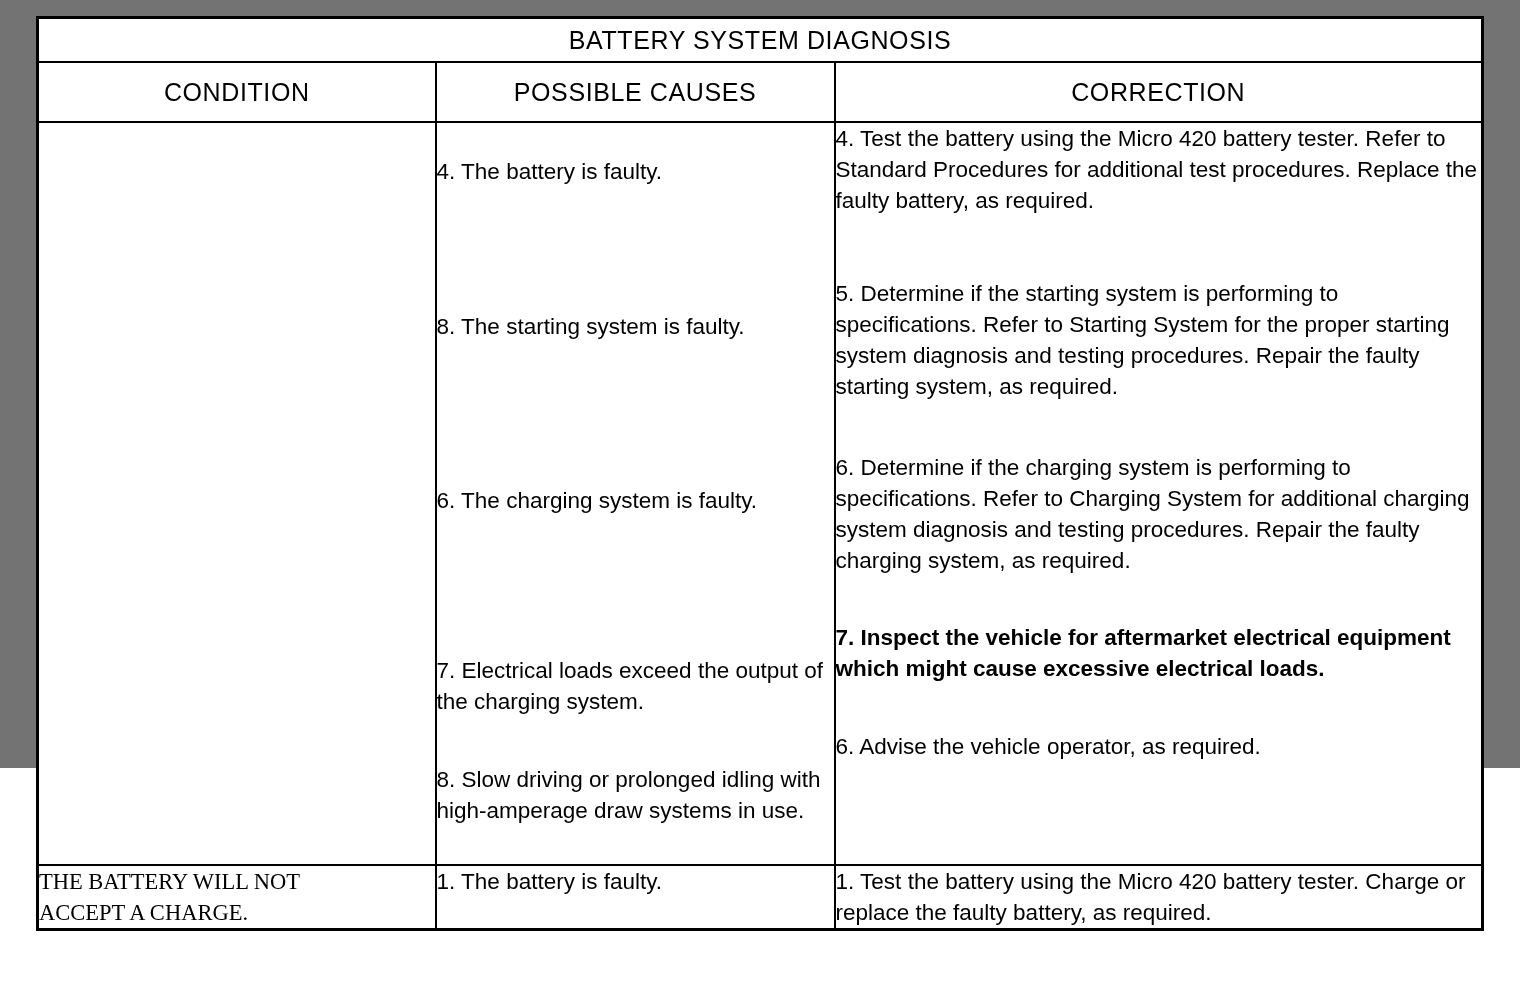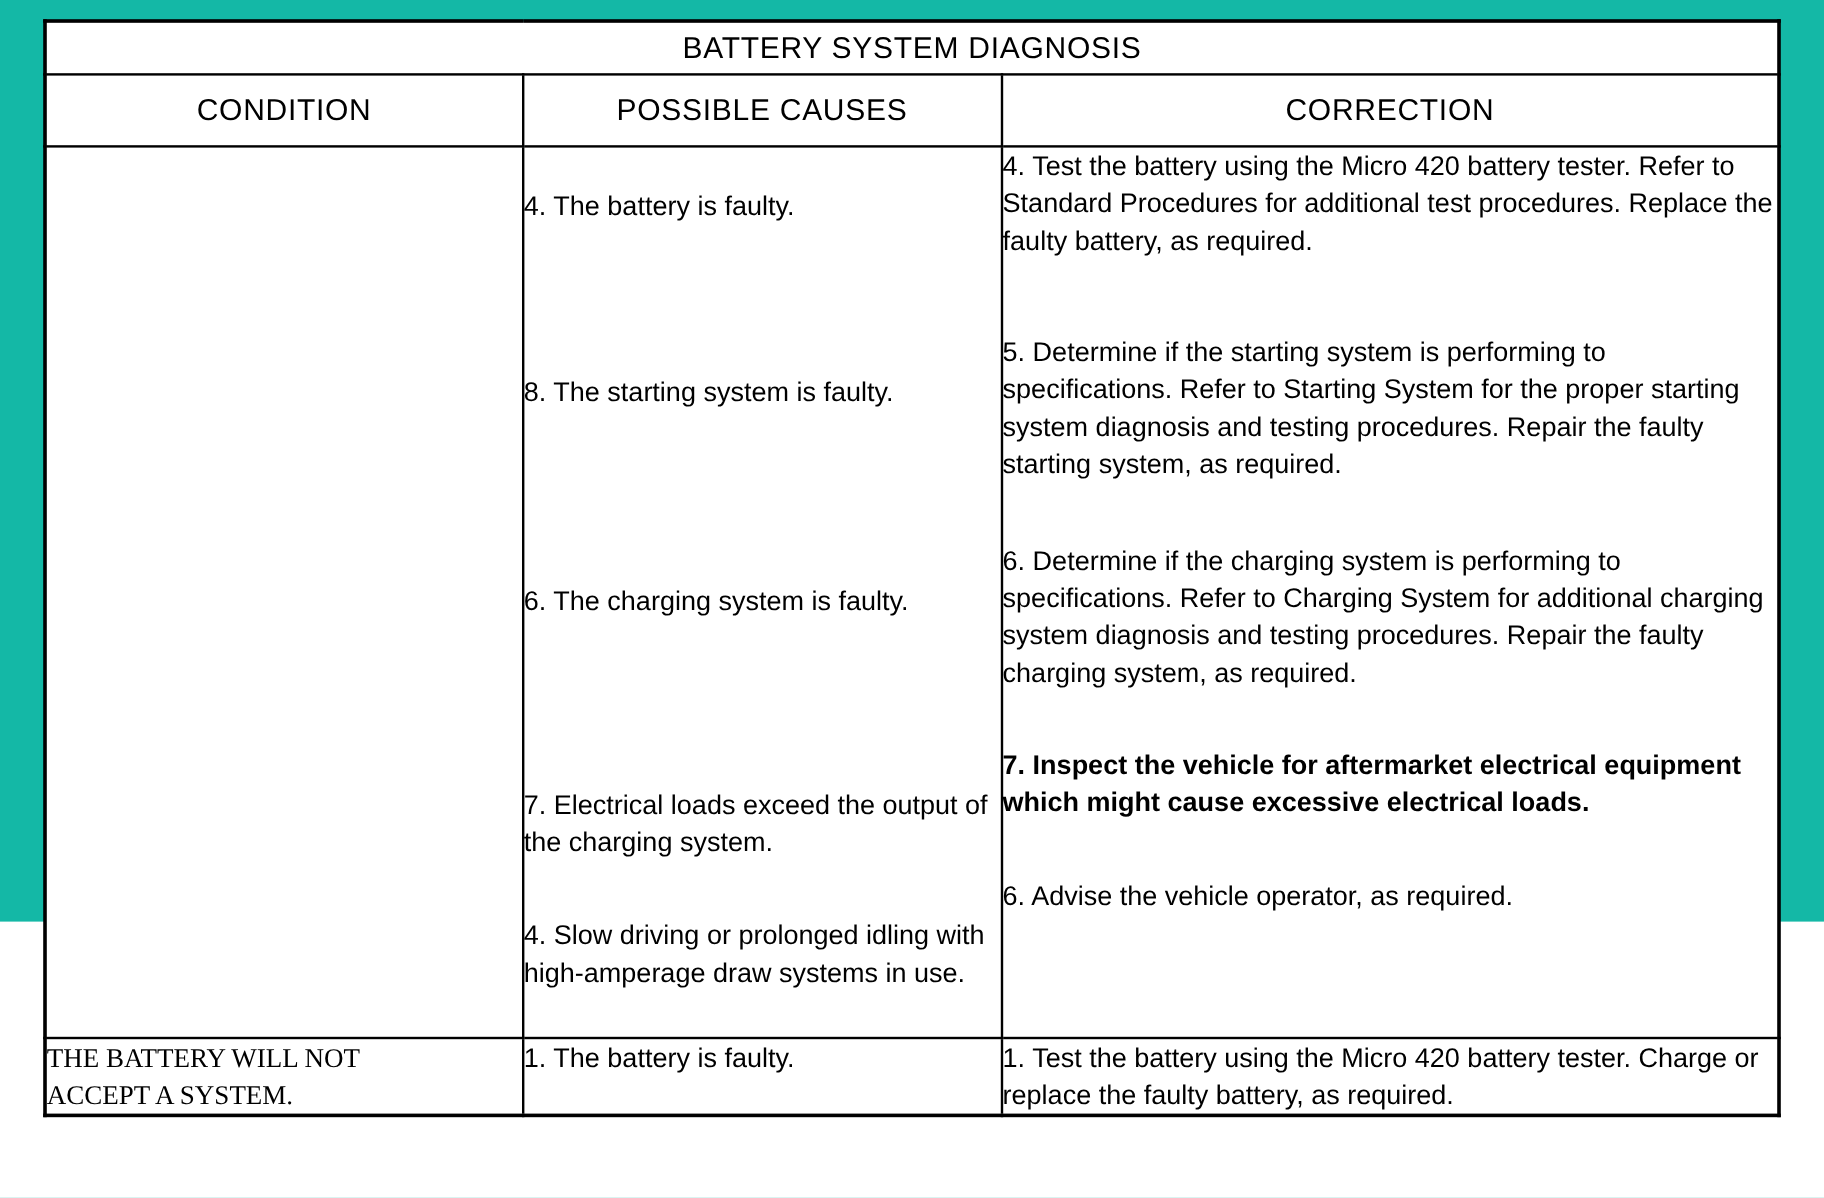--- a/index.html
+++ b/index.html
@@ -12,21 +12,21 @@
     height: 998px;
     font-family: "Liberation Sans", sans-serif;
     color: #000000;
     -webkit-font-smoothing: none;
   }
 
   #page {
     position: relative;
     width: 1520px;
     height: 768px;
-    background: #14b8a6;
+    background: #737373;
   }
 
   
   .diag-table {
     position: absolute;
     left: 36px;
     top: 16px;
     width: 1445px;
     border-collapse: collapse;
     table-layout: fixed;
@@ -124,36 +124,36 @@
       </tr>
 
       <tr>
         <td class="cond-cell"></td>
 
         <td class="body-cell">
           <div class="item cause-4">4. The battery is faulty.</div>
           <div class="item cause-5">8. The starting system is faulty.</div>
           <div class="item cause-6">6. The charging system is faulty.</div>
           <div class="item cause-7">7. Electrical loads exceed the output of the charging system.</div>
-          <div class="item cause-8">4. Slow driving or prolonged idling with high-amperage draw systems in use.</div>
+          <div class="item cause-8">8. Slow driving or prolonged idling with high-amperage draw systems in use.</div>
         </td>
 
         <td class="body-cell">
           <div class="item corr-4">4. Test the battery using the Micro 420 battery tester. Refer to Standard Procedures for additional test procedures. Replace the faulty battery, as required.</div>
           <div class="item corr-5">5. Determine if the starting system is performing to specifications. Refer to Starting System for the proper starting system diagnosis and testing procedures. Repair the faulty starting system, as required.</div>
           <div class="item corr-6">6. Determine if the charging system is performing to specifications. Refer to Charging System for additional charging system diagnosis and testing procedures. Repair the faulty charging system, as required.</div>
           <div class="item corr-7">7. Inspect the vehicle for aftermarket electrical equipment which might cause excessive electrical loads.</div>
           <div class="item corr-8">6. Advise the vehicle operator, as required.</div>
         </td>
       </tr>
 
       <tr>
         <td class="cond-cell last-row-cell">
           <div class="cond-line">THE BATTERY WILL NOT</div>
-          <div class="cond-line">ACCEPT A SYSTEM.</div>
+          <div class="cond-line">ACCEPT A CHARGE.</div>
         </td>
 
         <td class="body-cell last-row-cell">
           <div class="item">1. The battery is faulty.</div>
         </td>
 
         <td class="body-cell last-row-cell">
           <div class="item">1. Test the battery using the Micro 420 battery tester. Charge or replace the faulty battery, as required.</div>
         </td>
       </tr>

